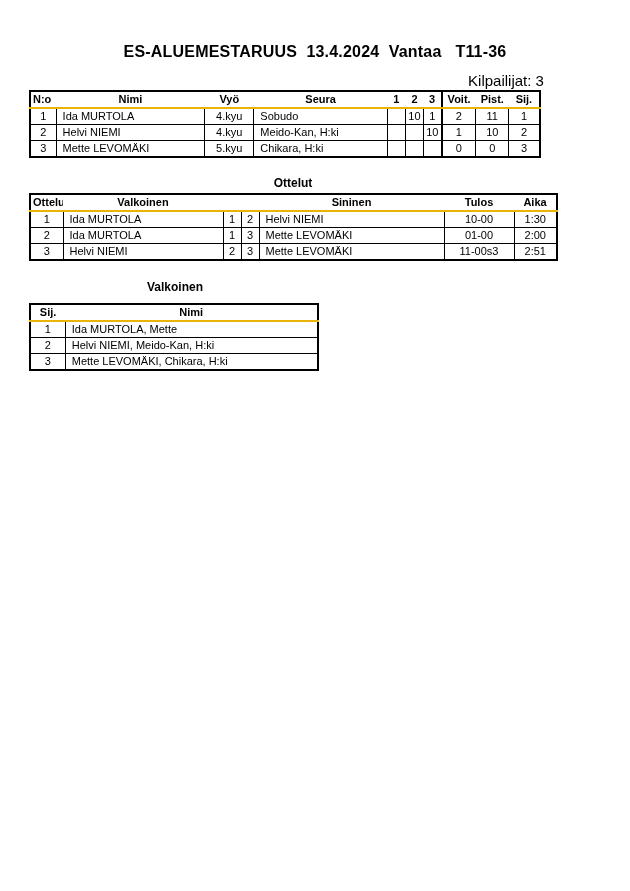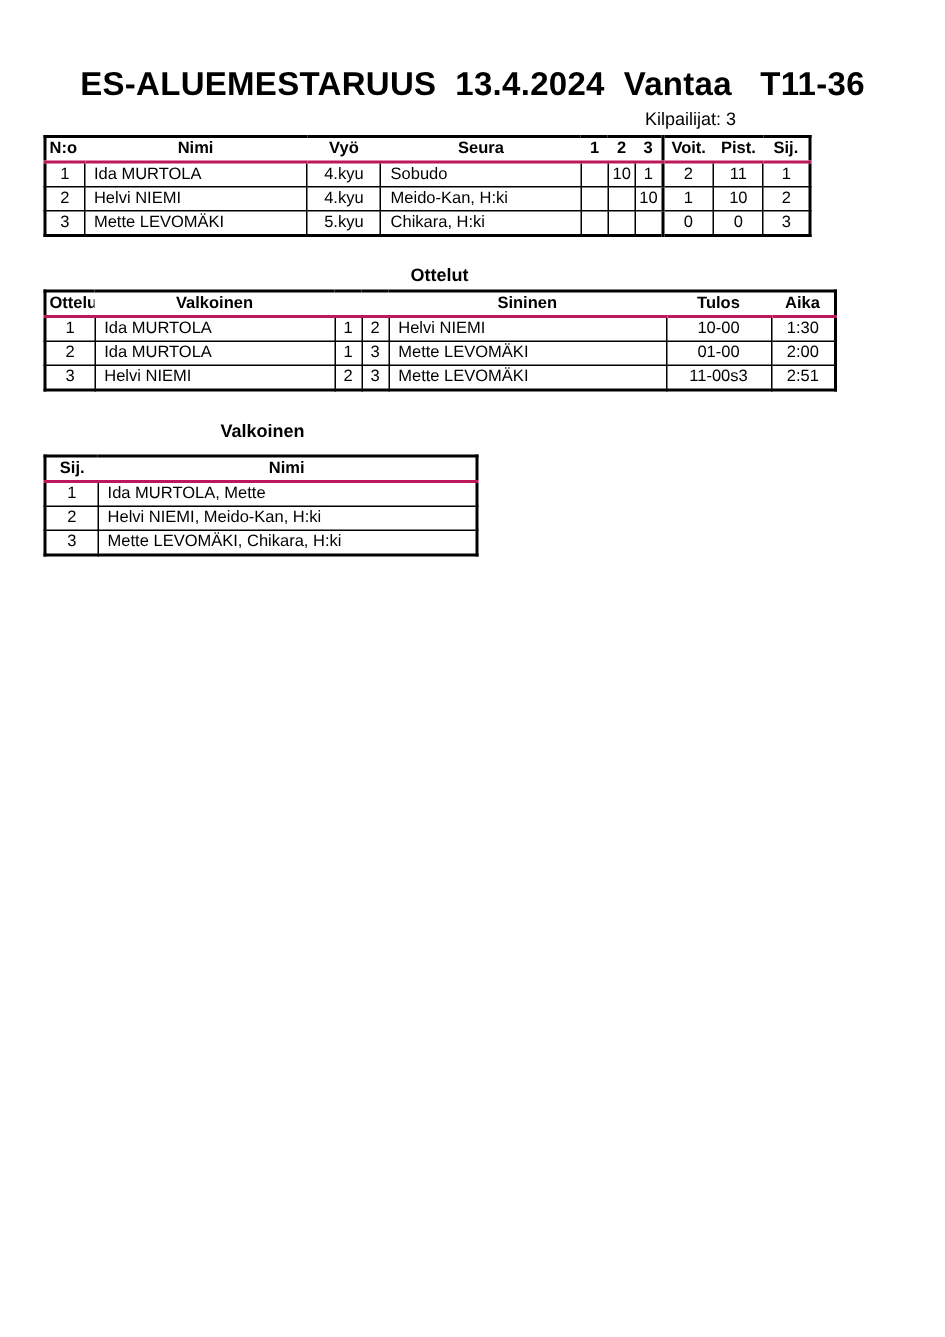--- a/index.html
+++ b/index.html
@@ -4,45 +4,45 @@
 <style>
   html,body { margin:0; padding:0; }
   body {
     width:630px; height:891px; background:#ffffff; color:#000000;
     font-family:"Liberation Sans", sans-serif; position:relative; overflow:hidden;
   }
   .page { position:absolute; inset:0; background:#ffffff; }
 
   .doc-title {
     position:absolute; top:43px; left:0; width:630px; text-align:center;
-    font-size:22px; font-weight:bold; white-space:pre; letter-spacing:0.2px;
+    font-size:16px; font-weight:bold; white-space:pre; letter-spacing:0.2px;
   }
   .section-title {
     position:absolute; transform:translateX(-50%);
     font-size:12px; font-weight:bold; white-space:nowrap;
   }
   .st-kilpailijat { left:237px; top:67px;margin-top:38px; }
   .st-ottelut    { left:293px; top:176px; }
   .st-tulokset   { left:175px; top:280px; }
 
   .competitors-count {
     position:absolute; top:72px; left:430px; width:152px;
-    text-align:left; font-size:12px;
+    text-align:center; font-size:15px;
   }
 
   table.tbl {
     position:absolute; border-collapse:collapse; table-layout:fixed;
     background:#ffffff; font-size:11px; line-height:15px;
     border:2px solid #000;
   }
   .tbl th, .tbl td {
     padding:0 2px; height:15px; overflow:hidden; white-space:nowrap;
     text-align:center; vertical-align:middle; font-size:11px;
   }
-  .tbl thead th { border:none; border-bottom:2px solid #be185d; font-weight:bold; }
+  .tbl thead th { border:none; border-bottom:2px solid #eab308; font-weight:bold; }
   .tbl tbody td { border:1px solid #000; }
   .hleft  { text-align:left !important; padding-left:2px !important; }
   .cleft  { text-align:left !important; padding-left:6px !important; }
   .thickL { border-left:2px solid #000 !important; }
 
   .t-kilpailijat { left:29px; top:90px;  width:512px; }
   .t-ottelut     { left:29px; top:193px; width:476px; }
   .t-tulokset    { left:29px; top:303px; width:290px; }
 </style>
 </head>

